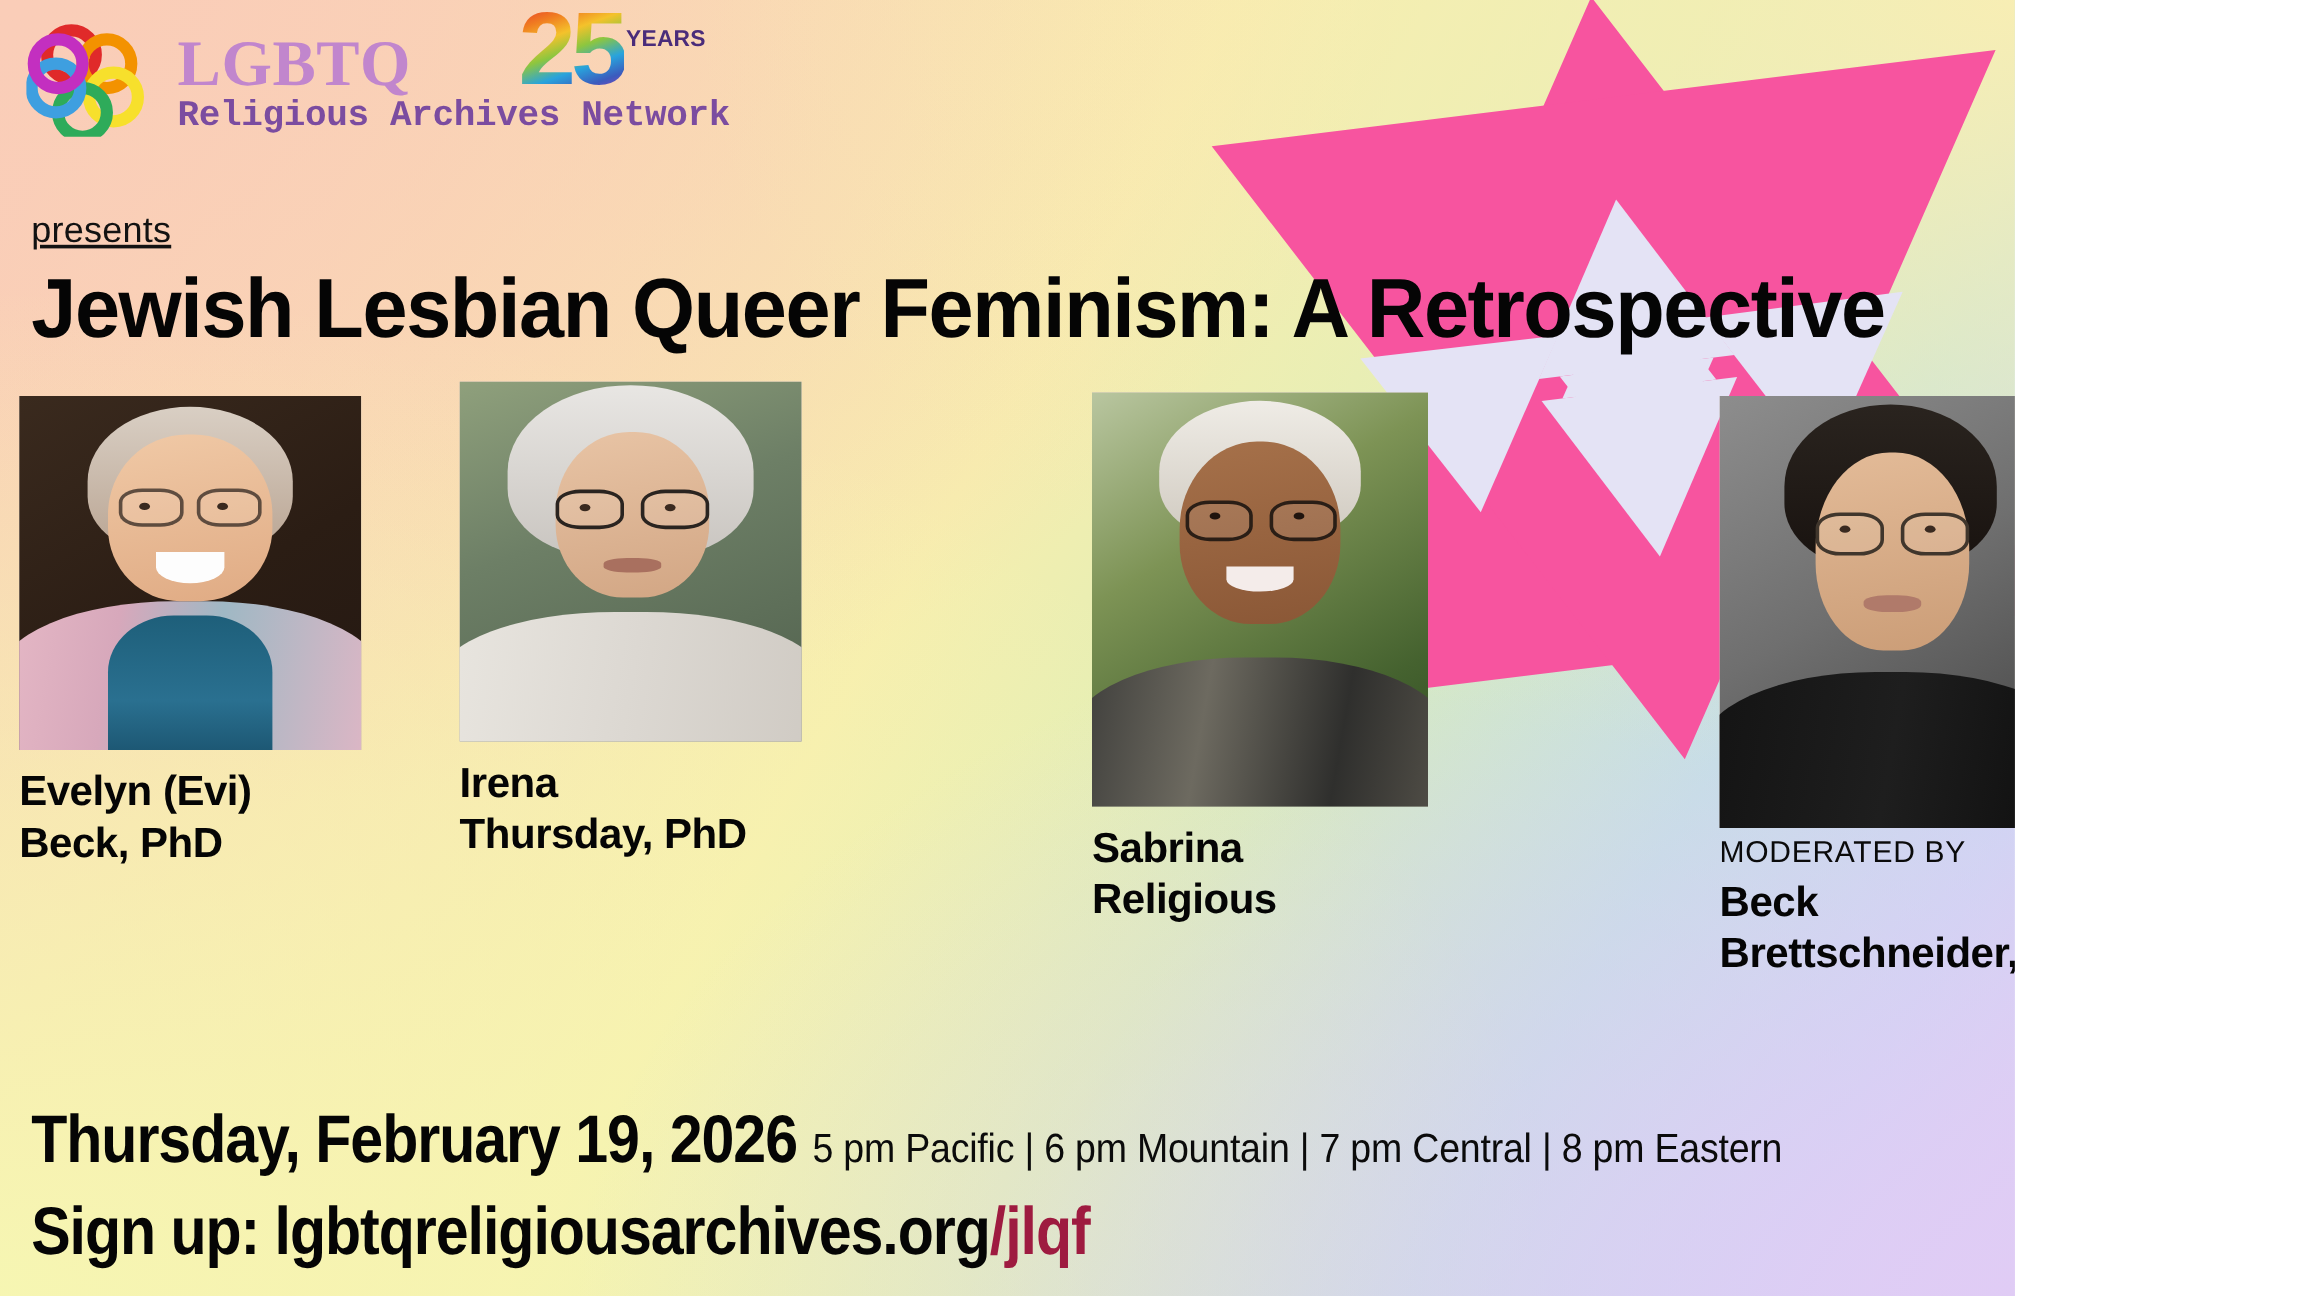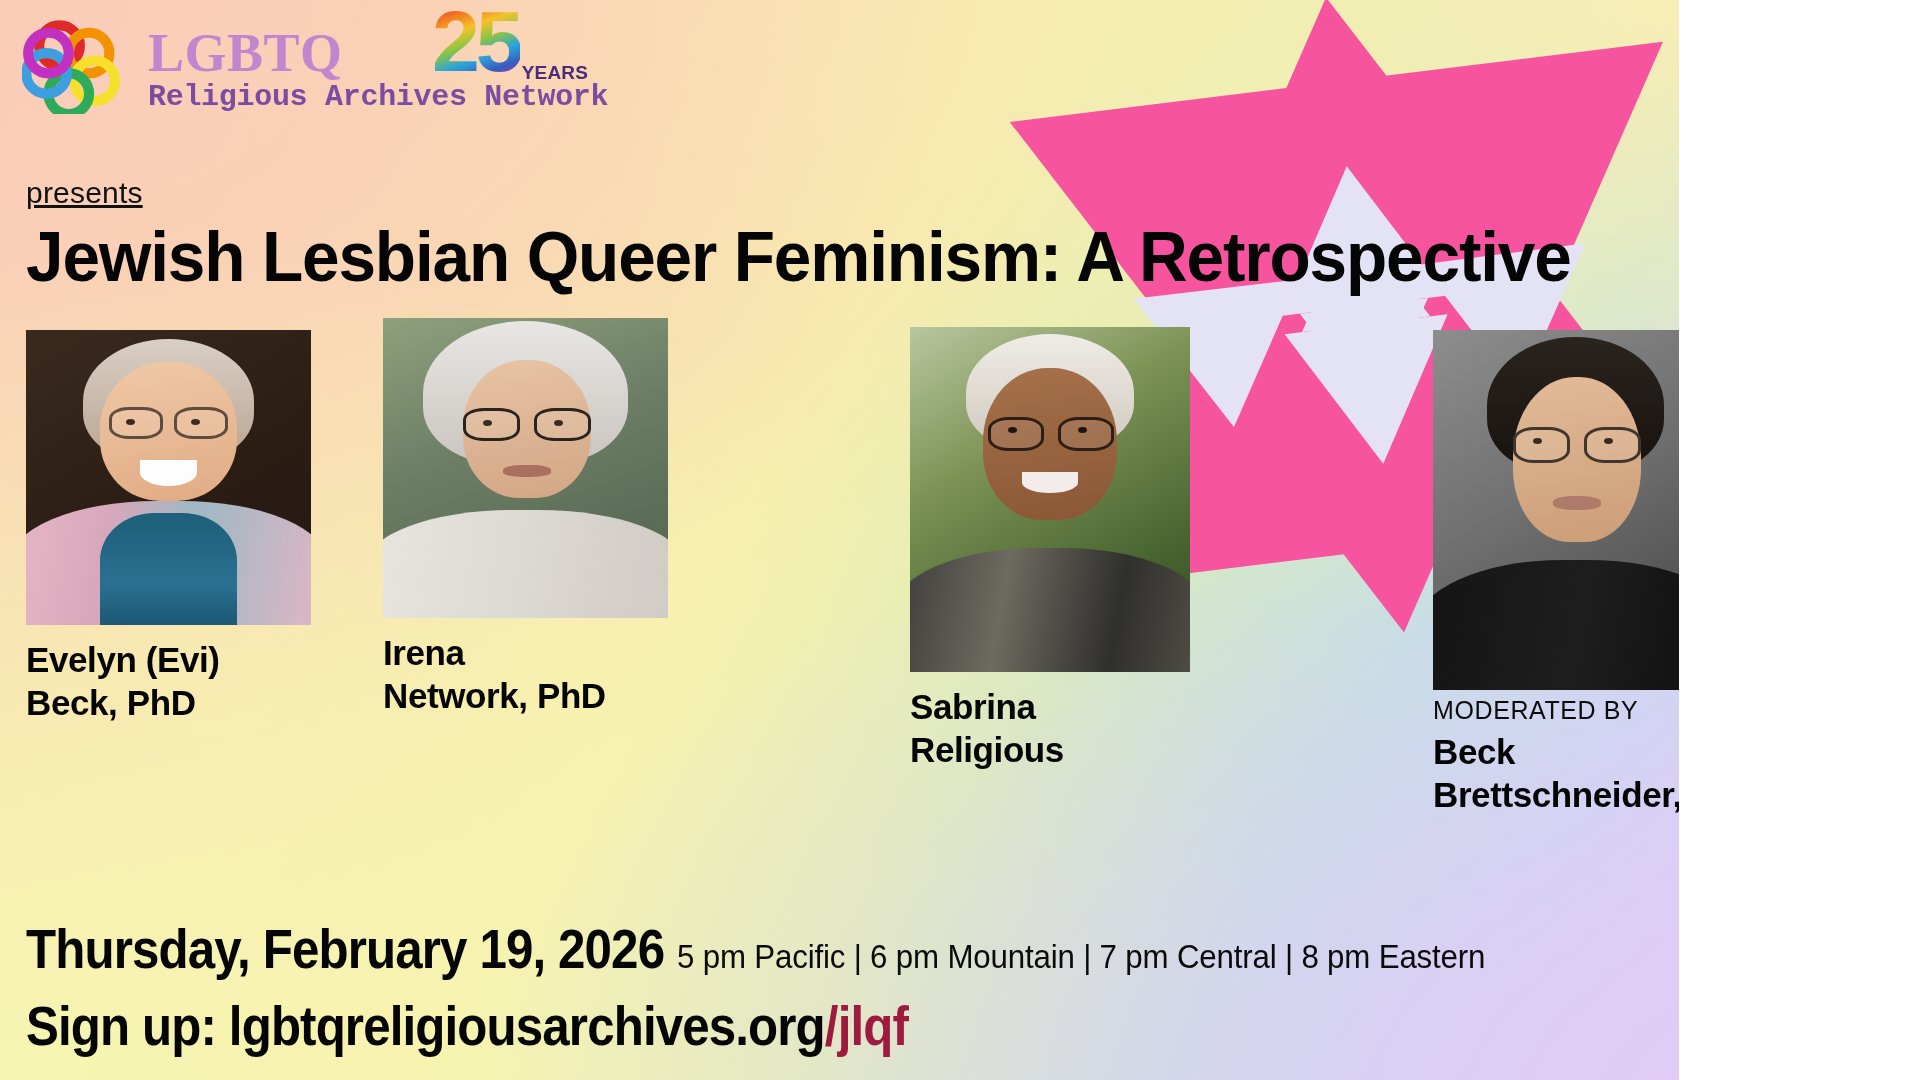--- a/index.html
+++ b/index.html
@@ -72,21 +72,21 @@
     letter-spacing:-4px;
     background:linear-gradient(160deg,#e8382b 0%,#f07d21 18%,#f4c22b 34%,#8dc63f 50%,#29a3dc 68%,#3b5bbd 84%,#9b3fc0 100%);
     -webkit-background-clip:text; background-clip:text;
     -webkit-text-fill-color:transparent; color:transparent;
   }
   #badge-years {
     font-size:19px;
     font-weight:800;
     letter-spacing:0.2px;
     color:#4a2c7a;
-    margin-top:56px; margin-left:2px;
+    margin-top:16px; margin-left:2px;
   }
 
   
   #presents-label {
     position:absolute;
     left:26px; top:176px;
     font-size:30px;
     font-weight:400;
     color:#121212;
     letter-spacing:0.2px;
@@ -235,21 +235,21 @@
     <span id="badge-number">25</span>
     <span id="badge-years">YEARS</span>
   </div>
 
   <div id="presents-label">presents</div>
 
   <h1 id="event-title">Jewish Lesbian Queer Feminism: A Retrospective</h1>
 
   <div id="speakers-row">
 
-    <div class="speaker" style="left:26px; top:0;">
+    <div class="speaker" style="left:16px; top:0;">
       <div class="speaker-photo" style="width:285px;height:295px;">
         <div class="ph-sky" style="background:linear-gradient(150deg,#3a2a1e 0%,#2b1d14 55%,#241812 100%);"></div>
         <div class="ph-body" style="height:46%; background:linear-gradient(100deg,#e6b9c6 0%,#d7a8bb 30%,#9fb8c4 55%,#e3b6c5 100%);"></div>
         <div class="ph-body" style="left:26%;right:26%;height:40%;bottom:-2%;background:linear-gradient(180deg,#1e5f7a 0%,#2a7090 60%,#1b5470 100%);border-radius:40% 40% 0 0;"></div>
         <div class="ph-hair" style="left:20%;top:3%;width:60%;height:42%;background:linear-gradient(180deg,#d9cfc4 0%,#b9a492 100%);"></div>
         <div class="ph-face" style="left:26%;top:11%;width:48%;height:47%;background:linear-gradient(170deg,#f0c9a6 0%,#e0ab84 100%);"></div>
         <div class="ph-glass" style="left:29%;top:26%;width:19%;height:11%;"></div>
         <div class="ph-glass" style="left:52%;top:26%;width:19%;height:11%;"></div>
         <div class="ph-eye" style="left:35%;top:30%;"></div>
         <div class="ph-eye" style="left:58%;top:30%;"></div>
@@ -265,21 +265,21 @@
         <div class="ph-body" style="height:40%; background:linear-gradient(100deg,#e9e6e0 0%,#dcd8d2 50%,#cfcac3 100%);"></div>
         <div class="ph-hair" style="left:14%;top:1%;width:72%;height:48%;background:linear-gradient(180deg,#e8e6e3 0%,#c9c5c0 100%);"></div>
         <div class="ph-face" style="left:28%;top:14%;width:45%;height:46%;background:linear-gradient(170deg,#e8c4a5 0%,#d2a684 100%);"></div>
         <div class="ph-glass" style="left:28%;top:30%;width:20%;height:11%;border-color:#2a2420;"></div>
         <div class="ph-glass" style="left:53%;top:30%;width:20%;height:11%;border-color:#2a2420;"></div>
         <div class="ph-eye" style="left:35%;top:34%;"></div>
         <div class="ph-eye" style="left:60%;top:34%;"></div>
         <div class="ph-mouth" style="left:42%;top:49%;width:17%;height:4%;background:#a9705f;border-radius:40%;"></div>
       </div>
       <div class="speaker-name">Irena
-Network, PhD</div>
+Thursday, PhD</div>
     </div>
 
     <div class="speaker" style="left:910px; top:-3px;">
       <div class="speaker-photo" style="width:280px;height:345px;">
         <div class="ph-sky" style="background:linear-gradient(150deg,#b9c6a0 0%,#7d9355 35%,#45622f 75%,#2d4a22 100%);"></div>
         <div class="ph-body" style="height:40%; background:linear-gradient(100deg,#3a3a38 0%,#6d6a60 35%,#2f2f2d 70%,#55524a 100%);"></div>
         <div class="ph-hair" style="left:20%;top:2%;width:60%;height:34%;background:linear-gradient(180deg,#efece6 0%,#cfc9bf 100%);"></div>
         <div class="ph-face" style="left:26%;top:12%;width:48%;height:44%;background:linear-gradient(170deg,#a6714a 0%,#8a5736 100%);"></div>
         <div class="ph-glass" style="left:28%;top:26%;width:20%;height:10%;border-color:#2a1e16;"></div>
         <div class="ph-glass" style="left:53%;top:26%;width:20%;height:10%;border-color:#2a1e16;"></div>

